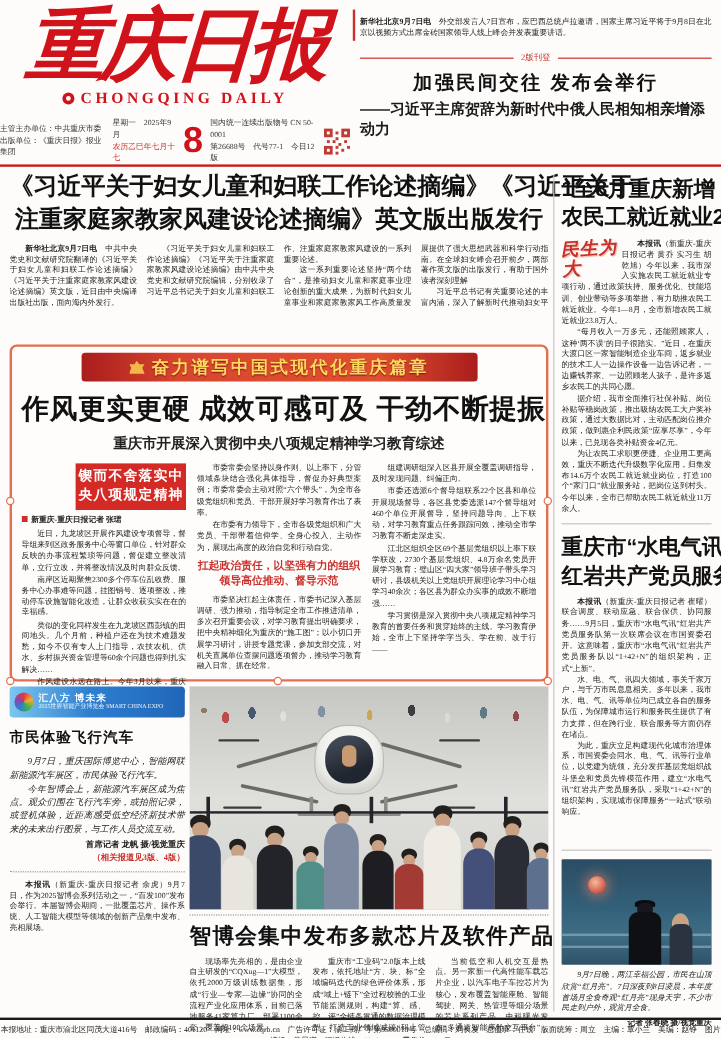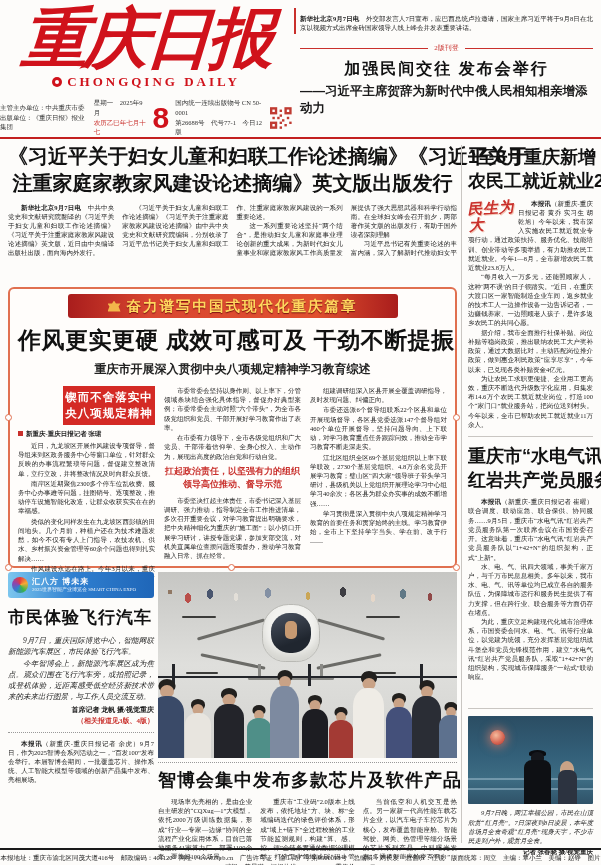--- a/index.html
+++ b/index.html
@@ -51,38 +51,38 @@
   .banner-text { color:#ffd75e; font-size: 14.5px; font-weight:bold; letter-spacing: 2px;
                  font-family:"Liberation Sans",sans-serif; text-shadow: 0 1px 1px #7a1410;}
   .banner-deco { width: 13px; height: 11px; background:#f3b64a;
                  clip-path: polygon(50% 0, 65% 28%, 100% 28%, 85% 55%, 100% 100%, 0 100%, 15% 55%, 0 28%, 35% 28%); }
   .feat-h { font-size: 23px; text-align:center; margin-top: 7px; letter-spacing: 0.5px; white-space:nowrap;}
   .feat-sub { font-size: 12px; font-weight: bold; text-align:center; margin-top: 5px; color:#222;
               font-family:"Liberation Sans",sans-serif;}
   .feat-cols { display:flex; gap: 9px; margin-top: 8px; height: 192px; overflow:hidden;}
   .fcol { flex:1; overflow:hidden; font-size: 6.5px; line-height: 1.42; text-align: justify; color:#222;}
   .fcol p { text-indent: 2em; margin-bottom: 1px;}
-  .redbox { background:#d42a25; color:#fff; font-size: 11.5px; font-weight:bold; text-align:center;
+  .redbox { background:#d42a25; color:#fff; font-size: 11.5px; font-weight:bold; text-align:right;
             padding: 3px 2px; font-family:"Liberation Sans",sans-serif; letter-spacing:1px; margin-bottom:4px;margin-left:45px;}
   .byline { font-size: 6.5px; font-weight:bold; margin-bottom: 3px;}
   .byline .sq { display:inline-block; width:5px; height:5px; background:#c9302c; margin-right:3px;}
   .fsub { color:#c9302c !important; font-weight:bold; font-size: 9px !important; text-align:center !important;
           text-indent:0 !important; line-height:1.5 !important; margin: 4px 0 !important;
           font-family:"Liberation Sans",sans-serif;}
 
   
   .midleft { position:absolute; left:8px; top:572px; width:146px; height:272px; }
   .expo-banner { height: 26px; border-radius: 3px; background: linear-gradient(90deg,#7cc6ee,#2f7fd0 45%,#1f66b8);
                  display:flex; align-items:center; gap:4px; padding: 0 4px; overflow:hidden;}
   .expo-logo { width: 16px; height: 16px; border-radius:50%; flex:none;
                background: conic-gradient(#e4393c, #f7a934, #3bb44a, #2f7fd0, #8e44ad, #e4393c); }
   .expo-txt { color:#fff; line-height: 1.2; }
   .expo-txt .l1 { font-size: 8px; font-weight:bold; letter-spacing:1px; font-family:"Liberation Sans",sans-serif;}
   .expo-txt .l2 { font-size: 5px; opacity:.9;}
-  .ml-h { font-size: 17px; margin: 8px 0 6px 0; letter-spacing: 1px;}
+  .ml-h { font-size: 12px; margin: 8px 0 6px 0; letter-spacing: 1px;}
   .ml-cap { font-size: 7.5px; line-height: 1.5; text-align: justify; font-style: italic; color:#222;}
   .ml-cap p { text-indent: 2em; }
   .ml-credit { font-size: 7px; text-align: right; margin-top: 2px; font-weight:bold;}
   .ml-note { font-size: 7px; color:#c9302c; text-align:right; margin-top: 1px; font-weight:bold;}
   .dotted { border-top: 1px dotted #999; margin: 6px 0; }
   .ml-lead { font-size: 6.5px; line-height: 1.42; text-align: justify; height: 92px; overflow:hidden; color:#222;}
   .ml-lead p { text-indent: 2em;}
   .ml-lead .lede { font-weight:bold; }
 
   

